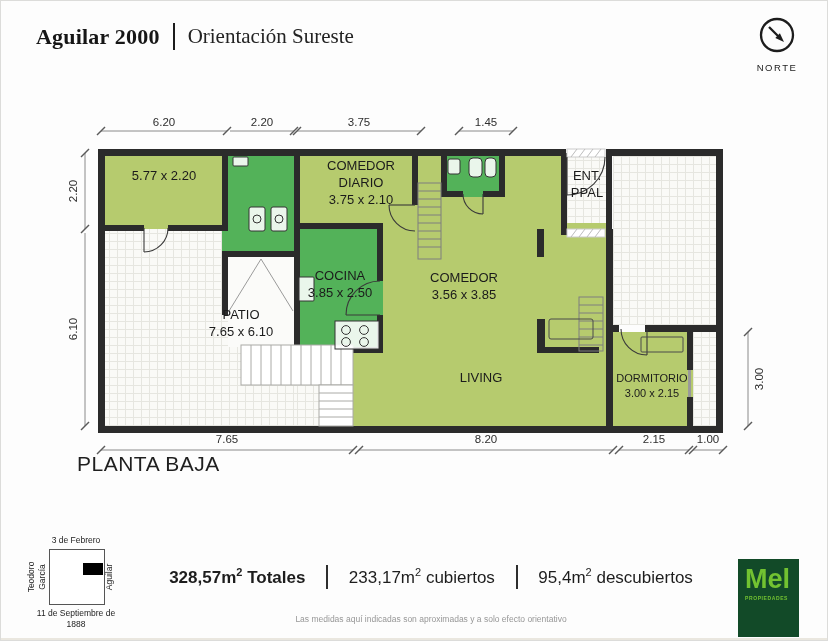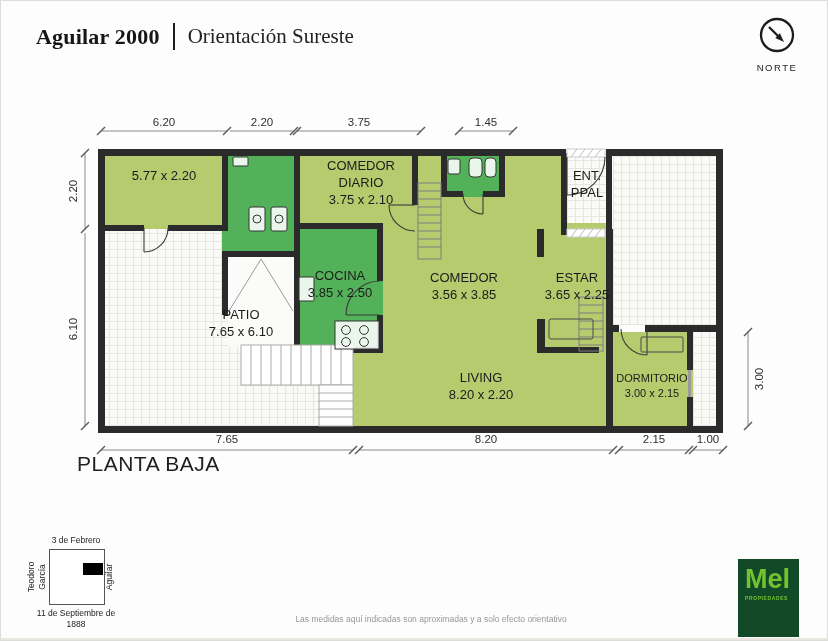--- a/index.html
+++ b/index.html
@@ -274,31 +274,26 @@
     <span>ENT. PPAL</span>
   </div>
   <div class="rlabel rl-coc">
     <span>COCINA</span>
       <span>3.85 x 2.50</span>
   </div>
   <div class="rlabel rl-com">
     <span>COMEDOR</span>
       <span>3.56 x 3.85</span>
   </div>
-  <div class="rlabel rl-est">
-    <span>ESTAR</span>
-      <span>3.65 x 2.25</span>
-  </div>
   <div class="rlabel rl-pat">
     <span>PATIO</span>
       <span>7.65 x 6.10</span>
   </div>
   <div class="rlabel rl-liv">
     <span>LIVING</span>
-      <span>8.20 x 2.20</span>
   </div>
   <div class="rlabel rl-dor">
     <span>DORMITORIO</span>
       <span>3.00 x 2.15</span>
   </div>
 
   <div class="dim" style="left:163px;top:115px">6.20</div>
   <div class="dim" style="left:261px;top:115px">2.20</div>
   <div class="dim" style="left:358px;top:115px">3.75</div>
   <div class="dim" style="left:485px;top:115px">1.45</div>
@@ -312,20 +307,27 @@
 
   <div class="floor-label">PLANTA BAJA</div>
 
   <div class="map-square"></div>
   <div class="map-marker"></div>
   <div class="street st-top">3 de Febrero</div>
   <div class="street st-left">Teodoro García</div>
   <div class="street st-right">Aguilar</div>
   <div class="street st-bottom">11 de Septiembre de 1888</div>
 
+  <div class="totals">
+    <span class="bold"><span>328,57m</span><sup>2</sup> <span>Totales</span></span>
+    <span class="vbar"></span>
+    <span><span>233,17m</span><sup>2</sup> <span>cubiertos</span></span>
+    <span class="vbar"></span>
+    <span><span>95,4m</span><sup>2</sup> <span>descubiertos</span></span>
+  </div>
 
   <div class="disclaimer">Las medidas aquí indicadas son aproximadas y a solo efecto orientativo</div>
 
   <div class="logo">
     <div class="nm">Mel</div>
     <div class="sb">PROPIEDADES</div>
   </div>
 
   <div class="bottom-strip"></div>
 </div>

